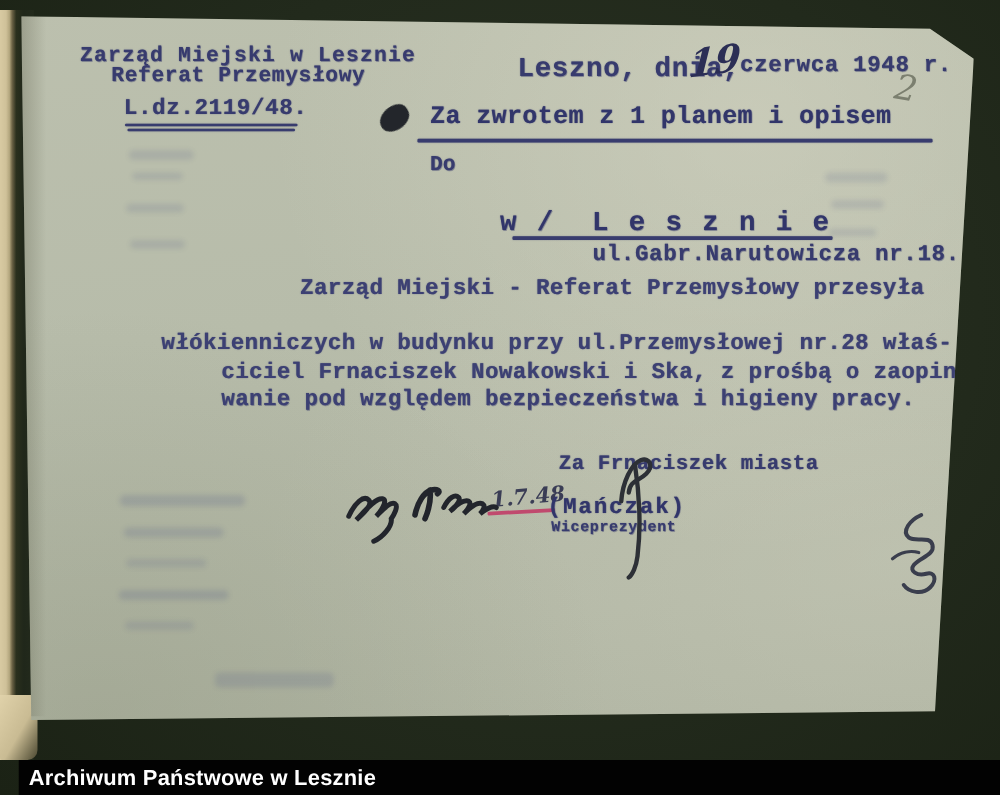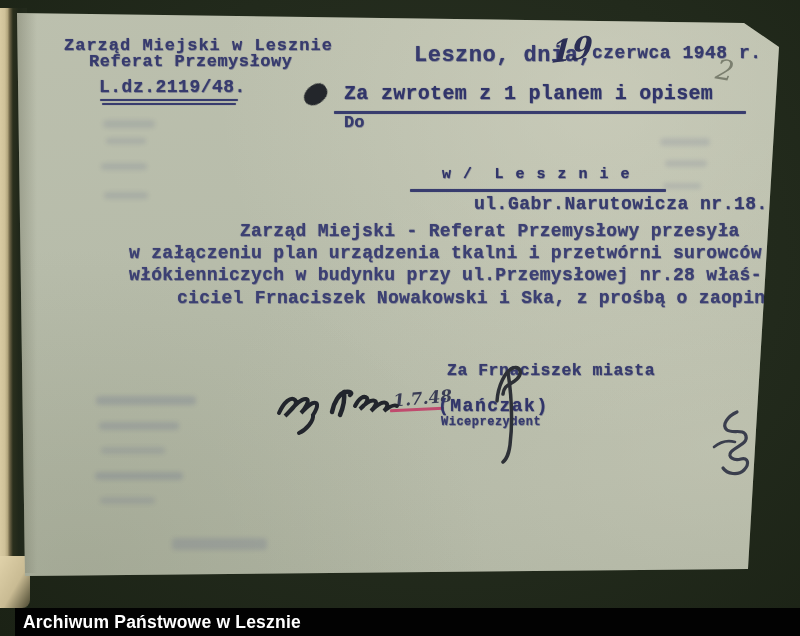--- a/index.html
+++ b/index.html
@@ -102,29 +102,29 @@
 
     <span class="typed" style="left:414px;top:43px;font-size:22px;letter-spacing:0.5px">Leszno, dnia,</span>
     <span class="hand" style="left:551px;top:32px;font-size:30px;font-weight:bold;transform:rotate(-8deg) skewX(-12deg);color:#2b2e55">19</span>
     <span class="typed" style="left:592px;top:43px;font-size:18px;letter-spacing:0.5px">czerwca 1948 r.</span>
 
     <span class="pencil" style="left:716px;top:54px;font-size:28px;transform:rotate(10deg)">2</span>
 
     <span class="typed" style="left:344px;top:82px;font-size:20px;letter-spacing:0.3px;color:#31356a">Za zwrotem z 1 planem i opisem</span>
     <div class="uline" style="left:334px;top:111px;width:412px;height:2.5px"></div>
 
-    <span class="typed" style="left:344px;top:113px;font-size:17px">Do</span>
-    <span class="typed" style="left:442px;top:166px;font-size:15px;letter-spacing:1.5px;color:#31356a">w /  L e s z n i e</span>
+    <span class="typed" style="left:344px;top:123px;font-size:17px">Do</span>
+    <span class="typed" style="left:400px;top:166px;font-size:22px;letter-spacing:1.5px;color:#31356a">w /  L e s z n i e</span>
     <div class="uline" style="left:410px;top:189px;width:256px;height:2.5px"></div>
     <span class="typed" style="left:474px;top:194px;font-size:18px;letter-spacing:0.5px">ul.Gabr.Narutowicza nr.18.</span>
 
     <span class="typed" style="left:240px;top:221px;font-size:18px;letter-spacing:0.3px;color:#3c4073">Zarząd Miejski - Referat Przemysłowy przesyła</span>
-    <span class="typed" style="left:129px;top:243px;font-size:18px;letter-spacing:0.3px;color:#3c4073">w załączeniu plan urządzenia tkalni i przetwórni surowców</span>
     <span class="typed" style="left:129px;top:265px;font-size:18px;letter-spacing:0.3px;color:#3c4073">włókienniczych w budynku przy ul.Przemysłowej nr.28 właś-</span>
     <span class="typed" style="left:177px;top:288px;font-size:18px;letter-spacing:0.3px;color:#3c4073">ciciel Frnaciszek Nowakowski i Ska, z prośbą o zaopinio-</span>
+    <span class="typed" style="left:177px;top:310px;font-size:18px;letter-spacing:0.3px;color:#3c4073">wanie pod względem bezpieczeństwa i higieny pracy.</span>
 
     <span class="typed" style="left:447px;top:361px;font-size:16.5px;letter-spacing:0.5px">Za Frnaciszek miasta</span>
     <span class="hand" style="left:393px;top:388px;font-size:17px;font-weight:bold;transform:rotate(-5deg);color:#3a3d55">1.7.48</span>
     <div class="red-uline" style="left:390px;top:408px;width:54px;height:2.5px;transform:rotate(-3deg)"></div>
     <span class="typed" style="left:438px;top:396px;font-size:18px;letter-spacing:1.5px;color:#31356a">(Mańczak)</span>
     <span class="typed" style="left:441px;top:415px;font-size:12px;letter-spacing:0.5px">Wiceprezydent</span>
 
     <svg class="overlay" width="800" height="636" viewBox="0 0 800 636">
 
       <g stroke="#22252c" fill="none" stroke-linecap="round">

